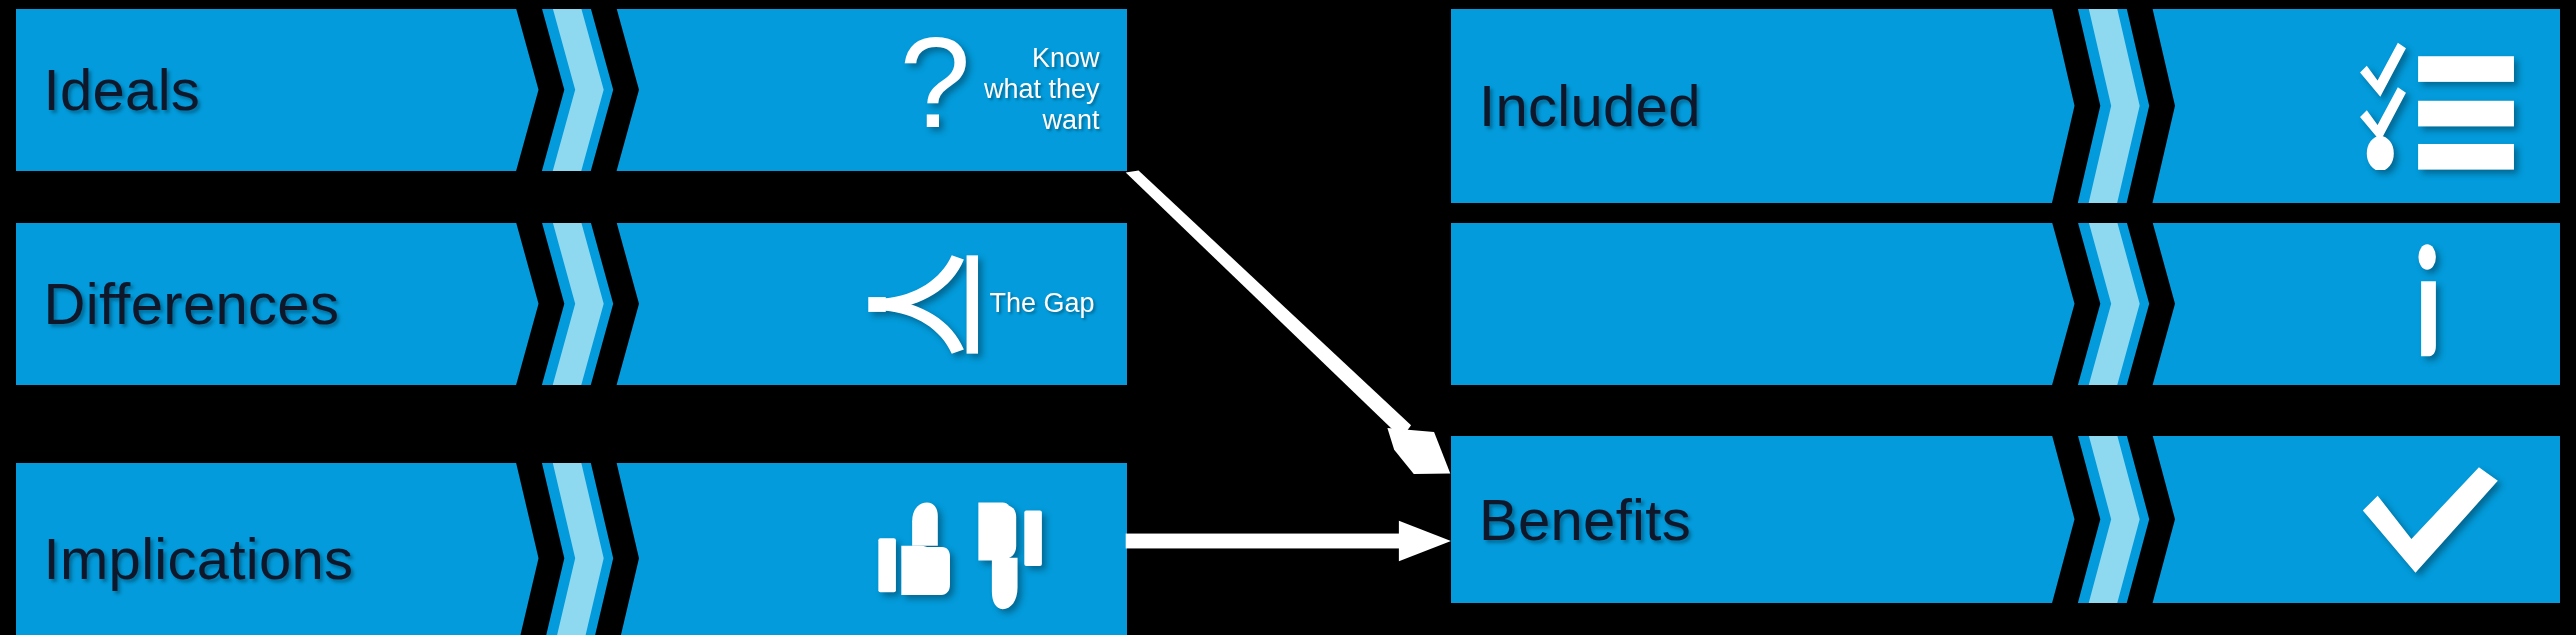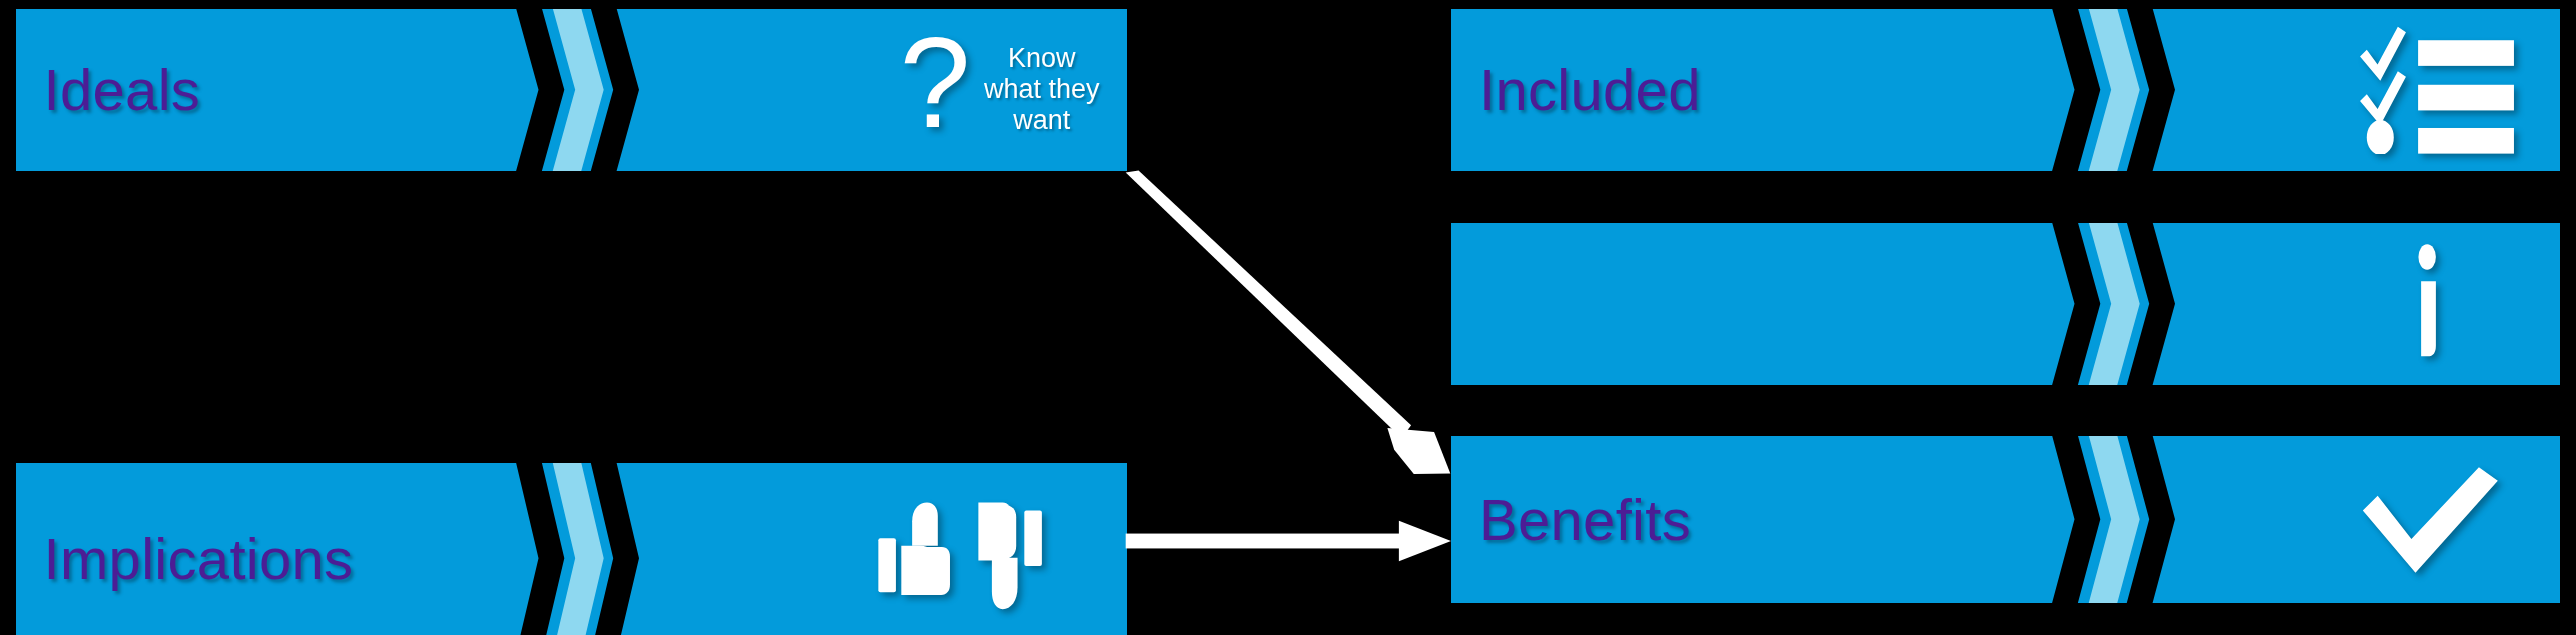--- a/index.html
+++ b/index.html
@@ -28,21 +28,21 @@
     position: absolute;
     background: #039bdb;
     overflow: hidden;
   }
 
   .banner-label {
     position: absolute;
     left: 28px;
     top: 50%;
     transform: translateY(-50%);
-    color: #4c1d95;
+    color: #0f172a;
     font-family: "Liberation Sans", sans-serif;
     font-size: 58px;
     font-weight: 400;
     line-height: 1;
     letter-spacing: 0.3px;
     white-space: nowrap;
     text-shadow: 2.7px 2.7px 3.4px rgba(0,0,0,0.30);
   }
 
   
@@ -79,21 +79,21 @@
   .icon-caption {
     color: #ffffff;
     font-family: "Liberation Sans", sans-serif;
     font-size: 27px;
     line-height: 1.15;
     text-align: right;
     white-space: pre-line;
     text-shadow: 2px 2px 2.7px rgba(0,0,0,0.33);
     flex: 0 0 auto;
   }
-  .icon-caption.multiline { text-align: center; }
+  .icon-caption.multiline { text-align: right; }
   .icon-caption.inline-cap { font-size: 27px; text-align: left; }
 
   
   #connectors {
     position: absolute;
     left: 0; top: 0;
     width: 2576px;
     height: 635px;
     pointer-events: none;
   }
@@ -117,20 +117,45 @@
     <div class="icon-slot">
       <svg class="icon-art" width="74" height="129" viewBox="0 0 110 190">
         <text x="55" y="150" font-family="Liberation Sans, sans-serif" font-size="190" font-weight="400" fill="#ffffff" text-anchor="middle">?</text>
       </svg>
       <div class="icon-caption multiline">Know
 what they
 want</div>
     </div>
   </div>
 
+  <div class="banner" style="left:15.6px; top:223px; width:1111px; height:162px;">
+    <div class="banner-label">Differences</div>
+
+    <div class="chevrons" style="left:494px;">
+      <svg viewBox="0 0 190 260" preserveAspectRatio="none" aria-hidden="true">
+        <polygon points="8,0 46,0 80,130 46,260 8,260 42,130" fill="#000000"></polygon>
+        <polygon points="62,0 104,0 138,130 104,260 62,260 96,130" fill="#8ed8f0"></polygon>
+        <polygon points="118,0 156,0 190,130 156,260 118,260 152,130" fill="#000000"></polygon>
+      </svg>
+    </div>
+
+    <div class="icon-slot" style="width:352px; padding-right:32px; gap:6.8px;">
+      <svg class="icon-art" width="115" height="101" viewBox="0 0 170 150">
+
+        <rect x="0" y="64" width="26" height="22" fill="#ffffff"></rect>
+
+        <path d="M24 66 C 70 62, 108 38, 124 2 L 142 8 C 124 52, 80 76, 26 84 Z" fill="#ffffff"></path>
+
+        <path d="M24 84 C 70 88, 108 112, 124 148 L 142 142 C 124 98, 80 74, 26 66 Z" fill="#ffffff"></path>
+
+        <rect x="146" y="2" width="17" height="146" fill="#ffffff"></rect>
+      </svg>
+      <div class="icon-caption inline-cap">The Gap</div>
+    </div>
+  </div>
 
   <div class="banner" style="left:15.6px; top:436px; width:1111px; height:191px;margin-top:27px;">
     <div class="banner-label">Implications</div>
 
     <div class="chevrons" style="left:494px;">
       <svg viewBox="0 0 190 260" preserveAspectRatio="none" aria-hidden="true">
         <polygon points="8,0 46,0 80,130 46,260 8,260 42,130" fill="#000000"></polygon>
         <polygon points="62,0 104,0 138,130 104,260 62,260 96,130" fill="#8ed8f0"></polygon>
         <polygon points="118,0 156,0 190,130 156,260 118,260 152,130" fill="#000000"></polygon>
       </svg>
@@ -151,21 +176,21 @@
 
         <path d="M158 6 L188 6 C200 6, 206 13, 206 24 L206 66 C206 78, 199 86, 186 86 L158 86 Z" fill="#ffffff"></path>
 
         <path d="M170 84 L208 84 L208 128 C208 148, 198 160, 186 160 C176 160, 170 150, 170 134 Z" fill="#ffffff"></path>
 
         <rect x="218" y="14" width="26" height="82" rx="3" fill="#ffffff"></rect>
       </svg>
     </div>
   </div>
 
-  <div class="banner" style="left:1451px; top:8.8px; width:1109px; height:162px;">
+  <div class="banner" style="left:1451px; top:8.8px; width:1109px; height:194px;">
     <div class="banner-label">Included</div>
 
     <div class="chevrons" style="left:595px;">
       <svg viewBox="0 0 190 260" preserveAspectRatio="none" aria-hidden="true">
         <polygon points="8,0 46,0 80,130 46,260 8,260 42,130" fill="#000000"></polygon>
         <polygon points="62,0 104,0 138,130 104,260 62,260 96,130" fill="#8ed8f0"></polygon>
         <polygon points="118,0 156,0 190,130 156,260 118,260 152,130" fill="#000000"></polygon>
       </svg>
     </div>
 

